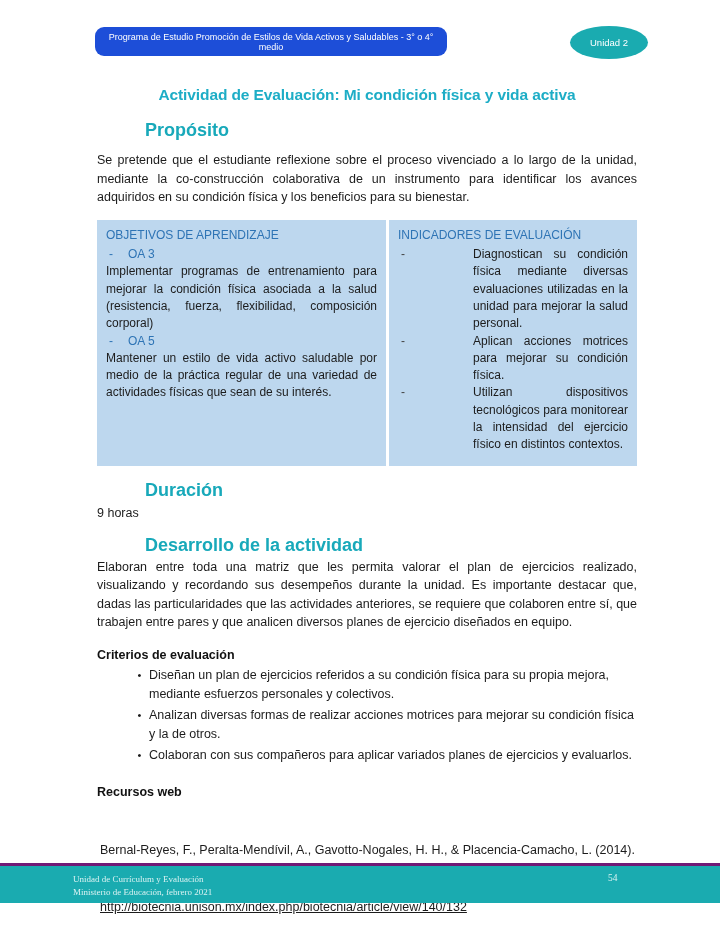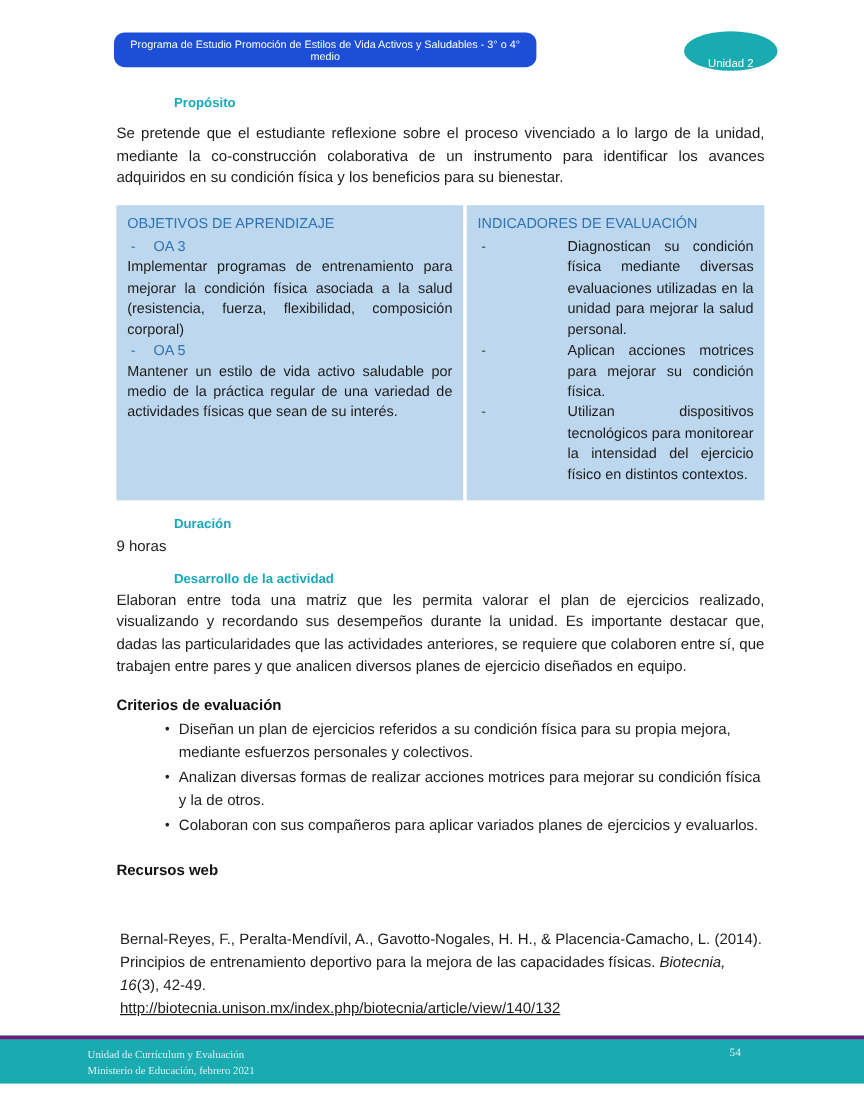--- a/index.html
+++ b/index.html
@@ -25,38 +25,38 @@
     text-align:center;
     padding:0 10px; box-sizing:border-box;
   }
   .unit-badge {
     position:absolute; left:570px; top:26px;
     width:78px; height:33px;
     background:#1aabb0;
     border-radius:50%;
     color:#ffffff;
     font-size:9.5px;
-    display:flex; align-items:flex-end; justify-content:center;
+    display:flex; align-items:center; justify-content:center;
   }
 
   
   .content {
     position:absolute; left:97px; top:80px; width:540px;
   }
   .doc-title {
     text-align:center;
     color:#1dadc6;
     font-size:15.5px;
     font-weight:700;
     margin:6px 0 16px 0;
     letter-spacing:-0.1px;
   }
   .sec-heading {
     color:#18a9ba;
-    font-size:11px;
+    font-size:18px;
     font-weight:700;
     margin:0 0 10px 0;
     padding-left:48px;
   }
   .body-par {
     font-size:12.5px;
     line-height:18.6px;
     text-align:justify;
     margin:0 0 13px 0;
   }
@@ -145,20 +145,21 @@
 
   <div class="program-pill">
     <span>Programa de Estudio Promoción de Estilos de Vida Activos y Saludables - 3° o 4° medio</span>
   </div>
   <div class="unit-badge">
     <span>Unidad 2</span>
   </div>
 
   <div class="content">
 
+    <div class="doc-title">Actividad de Evaluación: Mi condición física y vida activa</div>
 
     <div class="sec-heading">Propósito</div>
     <p class="body-par">Se pretende que el estudiante reflexione sobre el proceso vivenciado a lo largo de la unidad, mediante la co-construcción colaborativa de un instrumento para identificar los avances adquiridos en su condición física y los beneficios para su bienestar.</p>
 
     <div class="oa-table">
       <div class="oa-cell left">
         <div class="oa-header">OBJETIVOS DE APRENDIZAJE</div>
         <div class="oa-code-row">
           <span class="dash">-</span>
           <span>OA 3</span>

